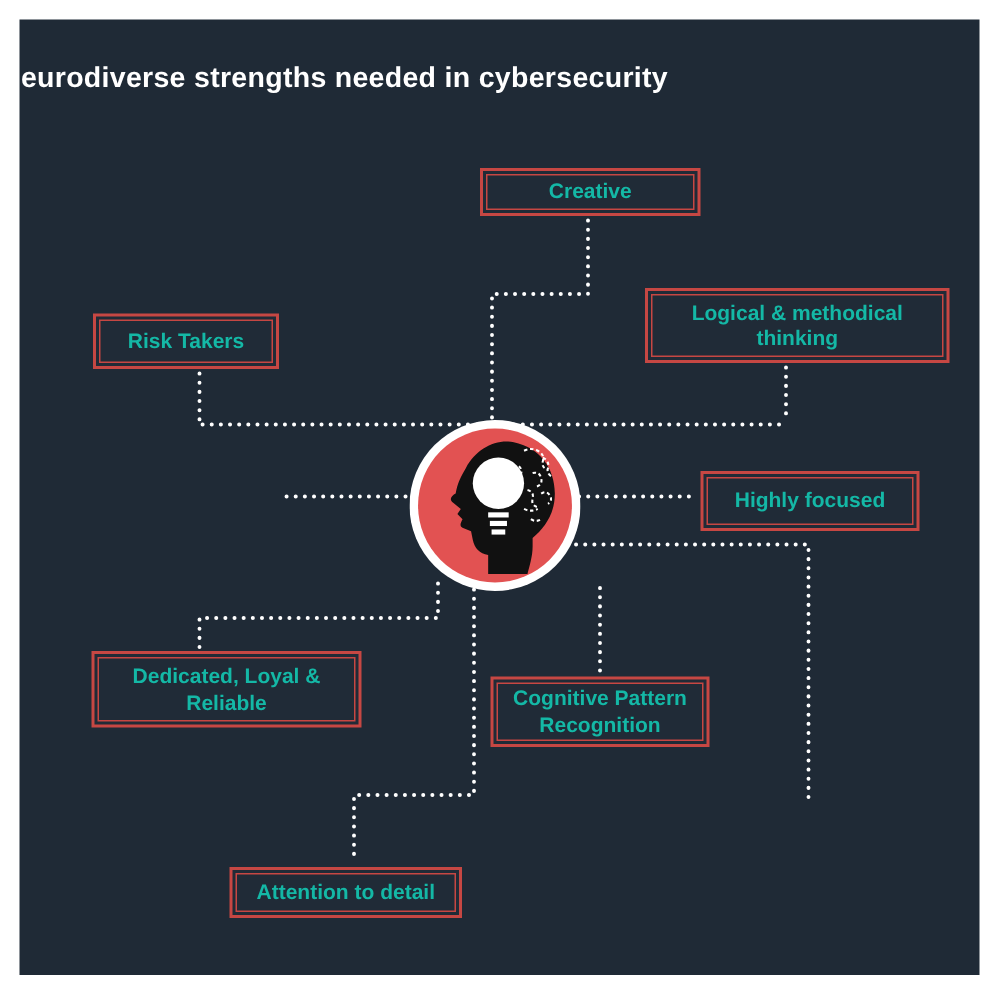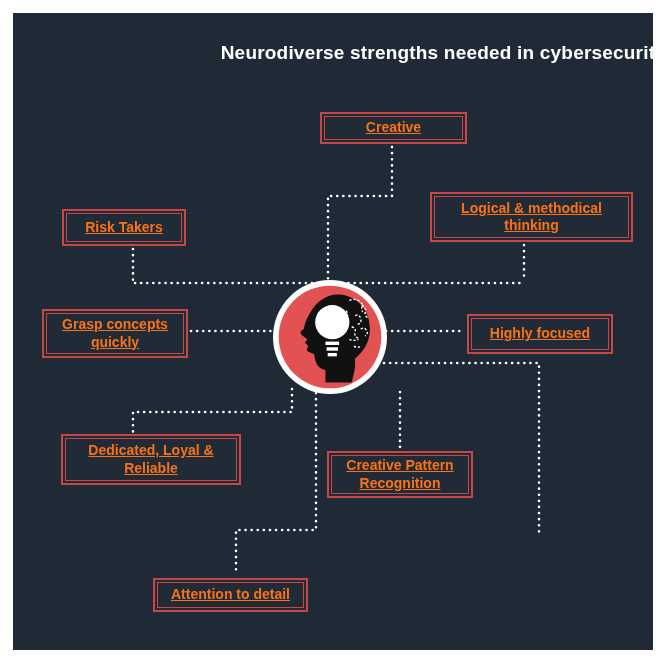--- a/index.html
+++ b/index.html
@@ -1,25 +1,25 @@
 <!DOCTYPE html>
 <html><head>
 <meta charset="utf-8">
 <style>
   html,body{margin:0;padding:0;background:#ffffff;}
   .stage{position:relative;width:666px;height:666px;background:#ffffff;overflow:hidden;
          font-family:"Liberation Sans","DejaVu Sans",sans-serif;}
   .panel{position:absolute;left:13px;top:13px;width:640px;height:637px;background:#1F2A36;}
-  .title{position:absolute;left:0;top:42px;width:666px;text-align:right;color:#ffffff;
+  .title{position:absolute;left:0;top:42px;width:666px;text-align:left;color:#ffffff;
          font-size:19px;font-weight:700;letter-spacing:.2px;}
   .connectors{position:absolute;left:0;top:0;width:666px;height:666px;pointer-events:none;}
   .node{position:absolute;border:2px solid #C64743;background:#202B37;padding:2px;box-sizing:border-box;}
   .node-inner{width:100%;height:100%;border:1px solid #C64743;display:flex;align-items:center;
-              justify-content:center;text-align:center;color:#f97316;font-size:14px;font-weight:700;
-              line-height:1.25;box-sizing:border-box;padding:2px 6px;text-decoration:underline;}
+              justify-content:center;text-align:center;color:#14b8a6;font-size:14px;font-weight:700;
+              line-height:1.25;box-sizing:border-box;padding:2px 6px;}
   .n-creative  {left:320px;top:112px;width:147px;height:32px;}
   .n-risk      {left:62px; top:209px;width:124px;height:37px;}
   .n-logical   {left:430px;top:192px;width:203px;height:50px;}
   .n-grasp     {left:42px; top:309px;width:146px;height:49px;}
   .n-highly    {left:467px;top:314px;width:146px;height:40px;}
   .n-dedicated {left:61px; top:434px;width:180px;height:51px;}
   .n-cognitive {left:327px;top:451px;width:146px;height:47px;}
   .n-attention {left:153px;top:578px;width:155px;height:34px;}
   .n-innovative{left:447px;top:537px;width:175px;height:52px;}
   .center-badge{position:absolute;left:273px;top:280px;width:114px;height:114px;}
@@ -74,28 +74,25 @@
 
   <div class="node n-creative">
     <div class="node-inner">Creative</div>
   </div>
   <div class="node n-risk">
     <div class="node-inner">Risk Takers</div>
   </div>
   <div class="node n-logical">
     <div class="node-inner">Logical &amp; methodical thinking</div>
   </div>
-  <div class="node n-grasp">
-    <div class="node-inner">Grasp concepts quickly</div>
-  </div>
   <div class="node n-highly">
     <div class="node-inner">Highly focused</div>
   </div>
   <div class="node n-dedicated">
     <div class="node-inner">Dedicated, Loyal &amp; Reliable</div>
   </div>
   <div class="node n-cognitive">
-    <div class="node-inner">Creative Pattern Recognition</div>
+    <div class="node-inner">Cognitive Pattern Recognition</div>
   </div>
   <div class="node n-attention">
     <div class="node-inner">Attention to detail</div>
   </div>
 </div>
 
 </body></html>

